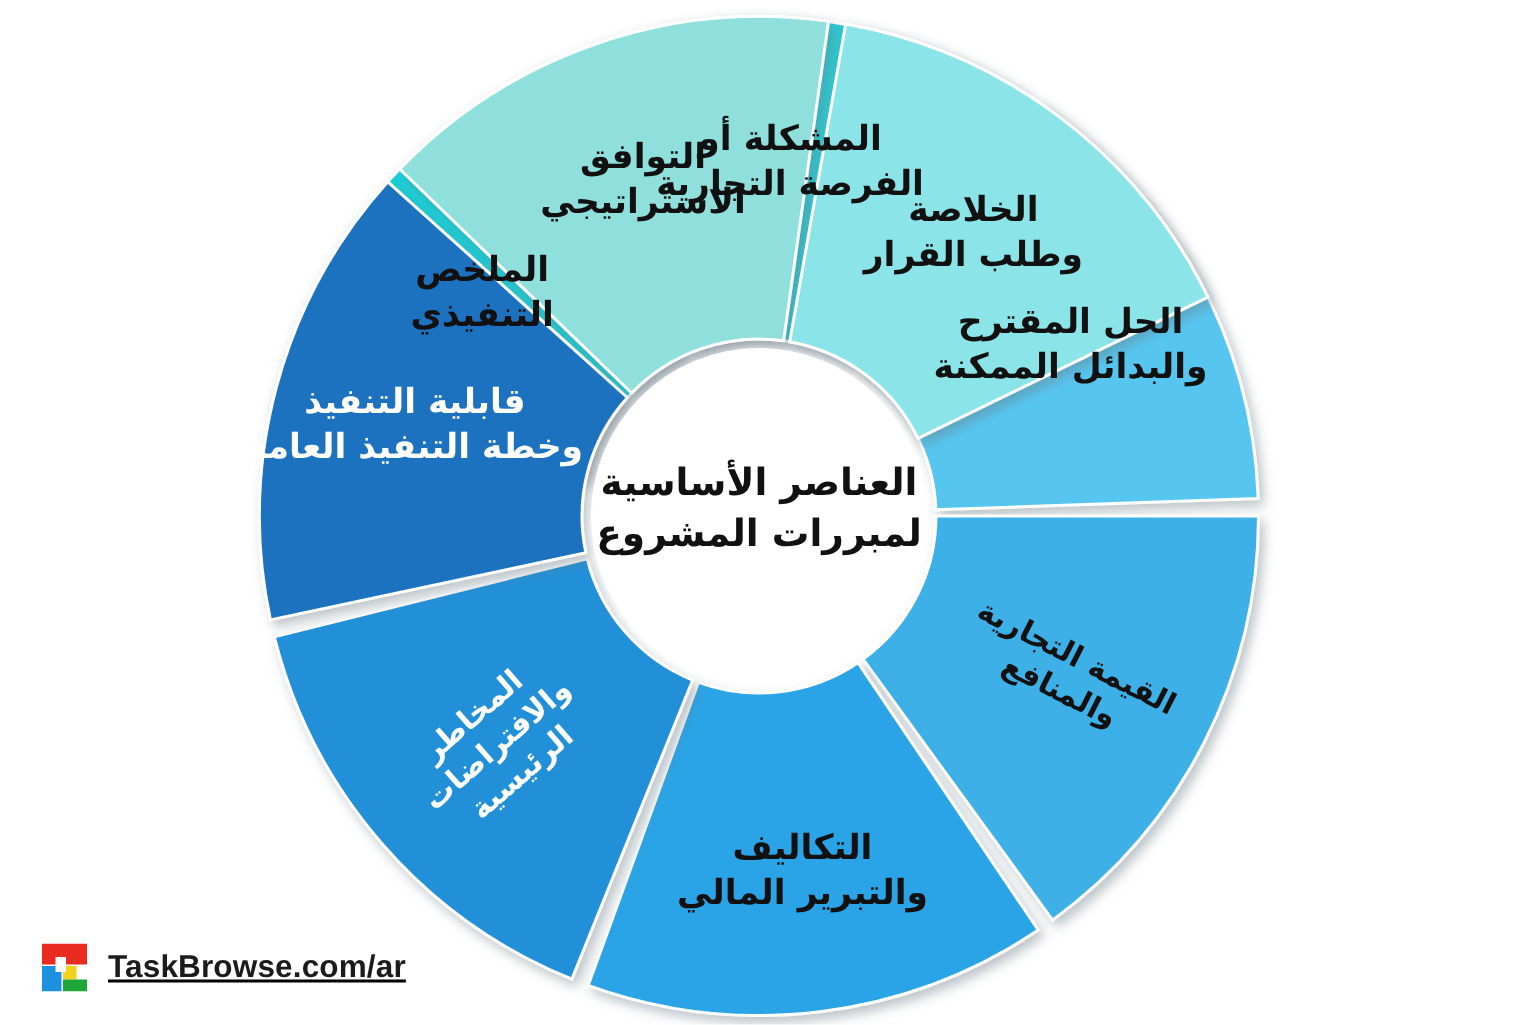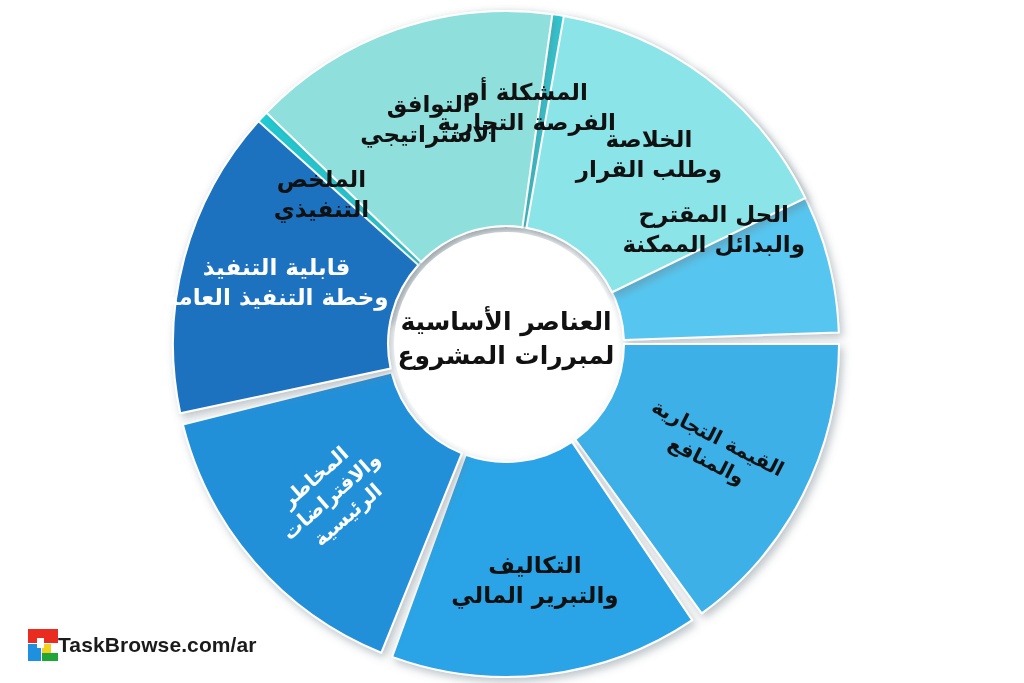--- a/index.html
+++ b/index.html
@@ -46,20 +46,22 @@
     font-weight: 700;
     fill: #111111;
     direction: rtl;
   }
   #footer {
     position: absolute;
     left: 28px;
     bottom: 22px;
     display: flex;
     align-items: center;
+    gap: 14px;
+    text-decoration: underline;
   }
   #logo {
     width: 30px;
     height: 32px;
     display: block;
   }
   #footer-text {
     font-size: 21px;
     font-weight: 700;
     color: #1b1b1b;

